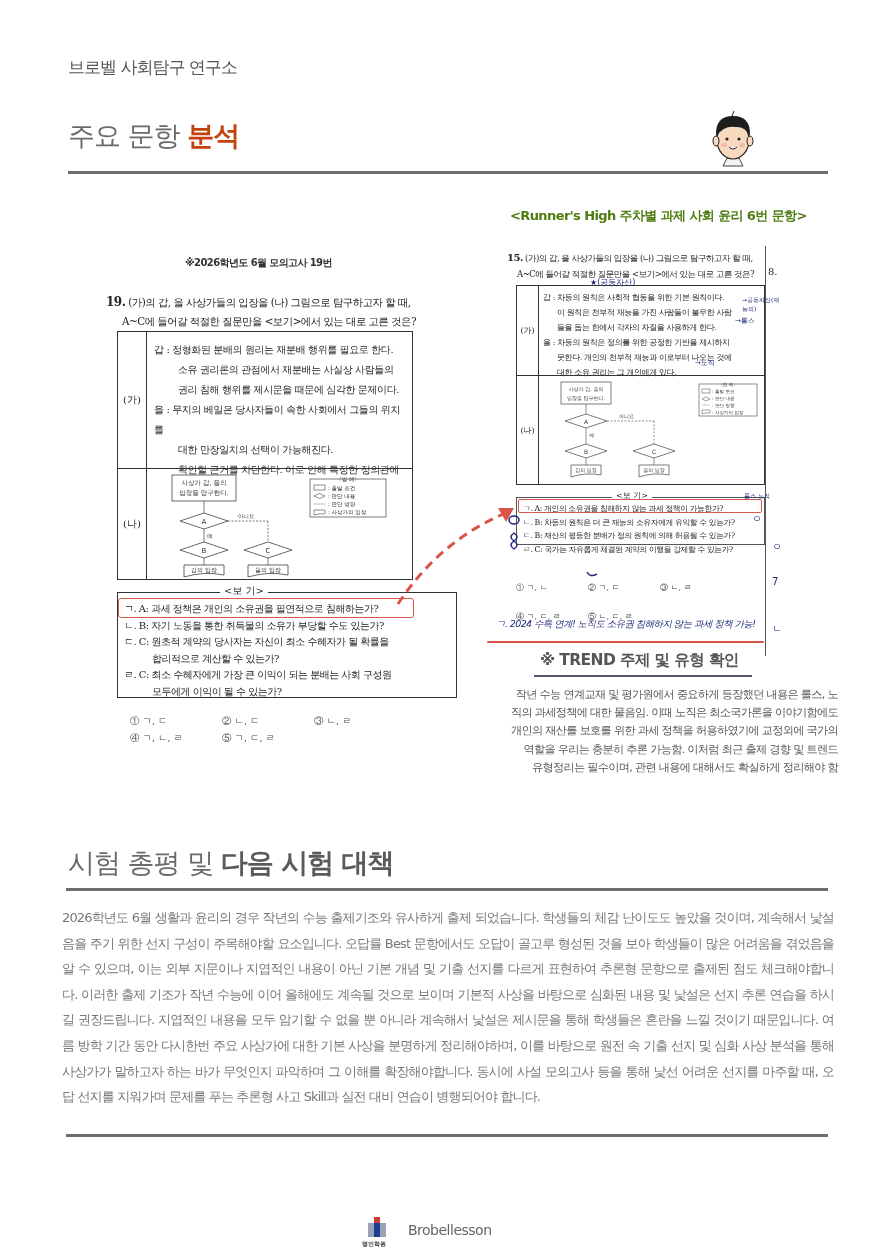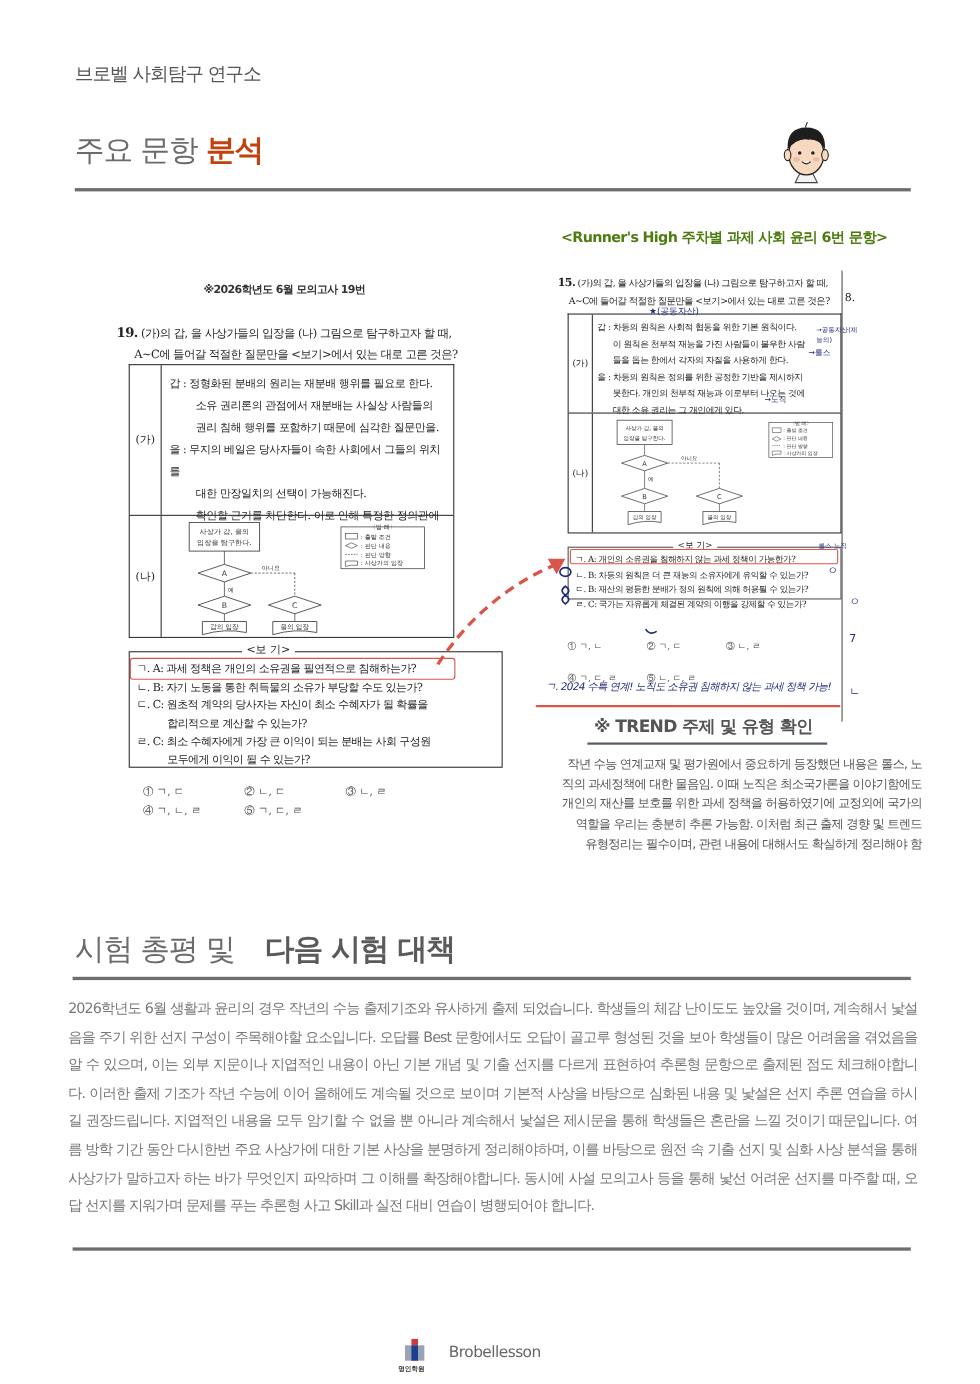--- a/index.html
+++ b/index.html
@@ -56,21 +56,21 @@
 
   .note { left: 496px; top: 618px; font-family: "DejaVu Sans", sans-serif; font-style: italic; font-size: 9.5px; color: #1f2a7a; letter-spacing: -0.6px; }
   .note-line { left: 487px; top: 641px; width: 277px; height: 2px; background: #d9554a; border-radius: 2px; }
   .margin-marks { font-family: "DejaVu Sans", sans-serif; color: #1f2a7a; font-size: 10px; }
 
   .trend { left: 540px; top: 650px; font-size: 15.5px; font-weight: bold; color: #555; letter-spacing: -0.6px; }
   .trend-rule { left: 534px; top: 675px; width: 218px; height: 2px; background: #545a6a; }
   .trend-text { left: 448px; top: 686px; width: 390px; text-align: right; font-size: 11.2px; line-height: 18.2px; color: #555; letter-spacing: -0.7px; }
 
   .h2 { left: 68px; top: 845px; font-size: 27px; color: #6b6b6b; letter-spacing: -1px; }
-  .h2 b { color: #5a5a5a; margin-left: 20px; }
+  .h2 b { color: #5a5a5a; }
   .summary { left: 62px; top: 905px; width: 772px; font-size: 13px; line-height: 25.6px; color: #777; letter-spacing: -0.85px; text-align: justify; }
 
   .footer-logo { left: 368px; top: 1217px; width: 18px; height: 22px; }
   .footer-logo-text { left: 362px; top: 1240px; font-size: 6px; color: #333; font-weight: bold; }
   .footer-brand { left: 408px; top: 1222px; font-size: 14px; color: #666; letter-spacing: -0.5px; }
 </style>
 </head>
 <body>
 
 <div class="abs org">브로벨 사회탐구 연구소</div>
@@ -95,21 +95,21 @@
 <div class="abs q q-title">
   <div><span class="num">19.</span><span> (가)의 갑, 을 사상가들의 입장을 (나) 그림으로 탐구하고자 할 때,</span></div>
   <div class="l2">A~C에 들어갈 적절한 질문만을 &lt;보기&gt;에서 있는 대로 고른 것은?</div>
 </div>
 
 <div class="abs tbl tbl-ga q">
   <div class="lbl">(가)</div>
   <div class="body">
     <div>갑 : 정형화된 분배의 원리는 재분배 행위를 필요로 한다.</div>
     <div class="ind">소유 권리론의 관점에서 재분배는 사실상 사람들의</div>
-    <div class="ind">권리 침해 행위를 포함하기 때문에 심각한 질문만을.</div>
+    <div class="ind">권리 침해 행위를 제시문을 때문에 심각한 문제이다.</div>
     <div>을 : 무지의 베일은 당사자들이 속한 사회에서 그들의 위치를</div>
     <div class="ind">대한 만장일치의 선택이 가능해진다.</div>
     <div class="ind">확인할 근거를 차단한다. 이로 인해 특정한 정의관에</div>
   </div>
 </div>
 
 <div class="abs tbl tbl-na q">
   <div class="lbl">(나)</div>
   <svg style="position:absolute;left:30px;top:0;" width="264" height="110" font-family="DejaVu Sans, sans-serif">
     <rect x="24" y="6" width="64" height="26" fill="#fff" stroke="#444" stroke-width="0.8"></rect>

